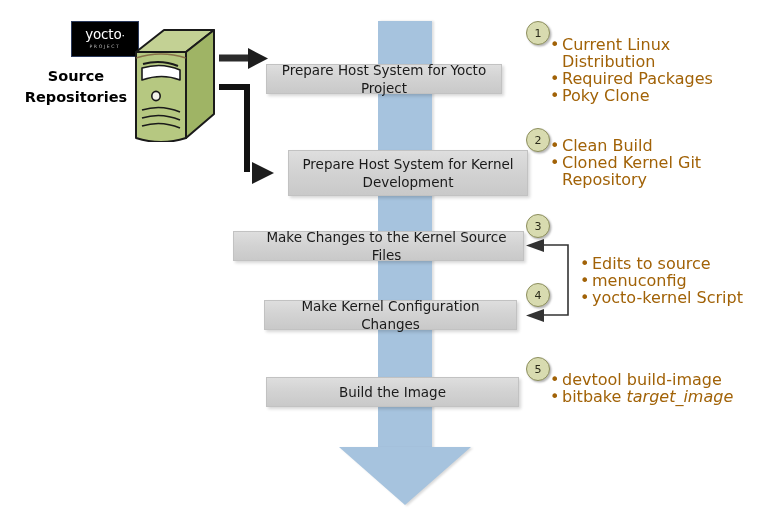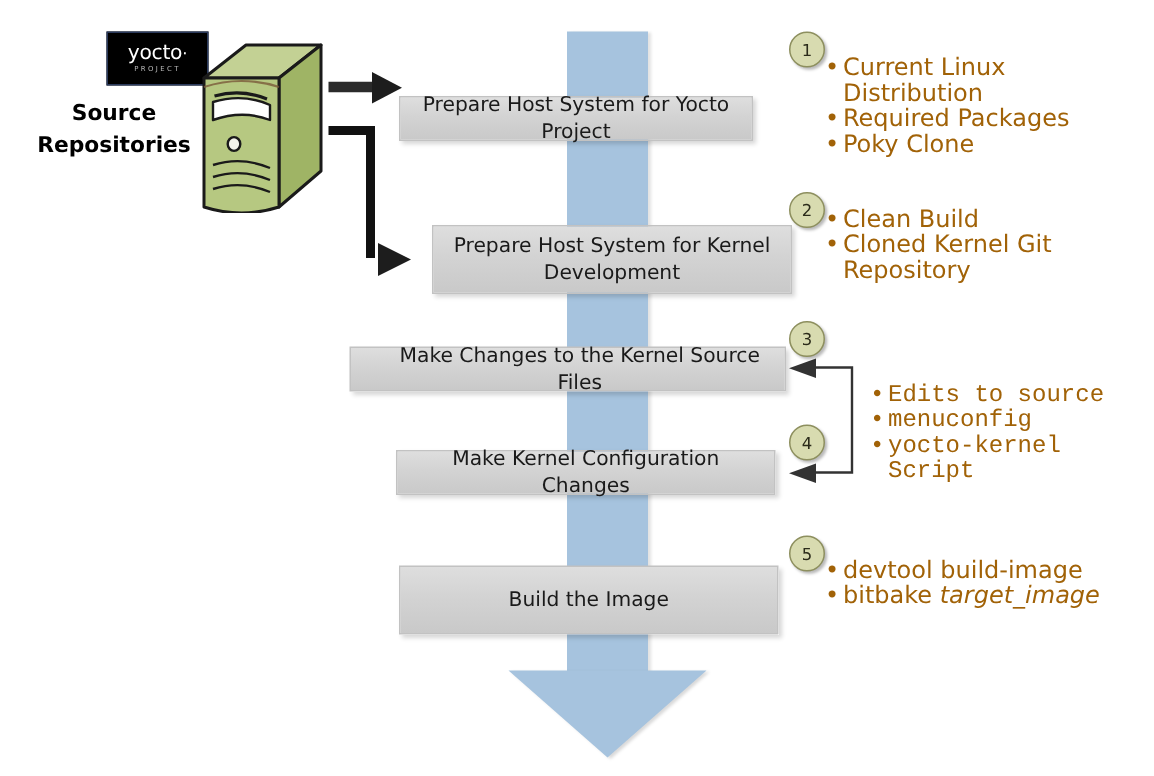--- a/index.html
+++ b/index.html
@@ -56,21 +56,21 @@
     text-align: center;
     line-height: 1.35;
     box-sizing: border-box;
     padding: 0 8px;
   }
 
   #box-prepare-yocto    { left: 266px; top: 52px;  width: 236px; height: 30px; margin-top: 12px; }
   #box-prepare-kernel   { left: 288px; top: 150px; width: 240px; height: 46px; justify-content: flex-end; }
   #box-make-changes     { left: 233px; top: 231px; width: 291px; height: 30px; padding-left: 24px; }
   #box-make-config      { left: 264px; top: 300px; width: 253px; height: 30px; }
-  #box-build-image      { left: 266px; top: 377px; width: 253px; height: 46px; }
+  #box-build-image      { left: 266px; top: 377px; width: 253px; height: 30px; }
 
   
   .step-circle {
     position: absolute;
     width: 22px; height: 22px;
     border-radius: 50%;
     background: #d8dbb0;
     border: 1.6px solid #8d8f5e;
     color: #2b2b1a;
     font-size: 11px;
@@ -100,21 +100,21 @@
   }
   .notes li::before {
     content: "\2022";
     position: absolute;
     left: 0; top: 0;
   }
   .notes li em { font-style: italic; }
 
   #notes-1 { left: 550px; top: 36px;  width: 215px; }
   #notes-2 { left: 550px; top: 137px; width: 215px; }
-  #notes-3 { left: 580px; top: 255px; width: 185px; font-family: Liberation Mono, monospace; }
+  #notes-3 { left: 580px; top: 255px; width: 185px; }
   #notes-5 { left: 550px; top: 371px; width: 215px; }
 
   
   #yocto-logo {
     position: absolute;
     left: 71px; top: 21px;
     width: 66px; height: 34px;
     background: #000000;
     border: 1px solid #2b3a5c;
     display: flex;

